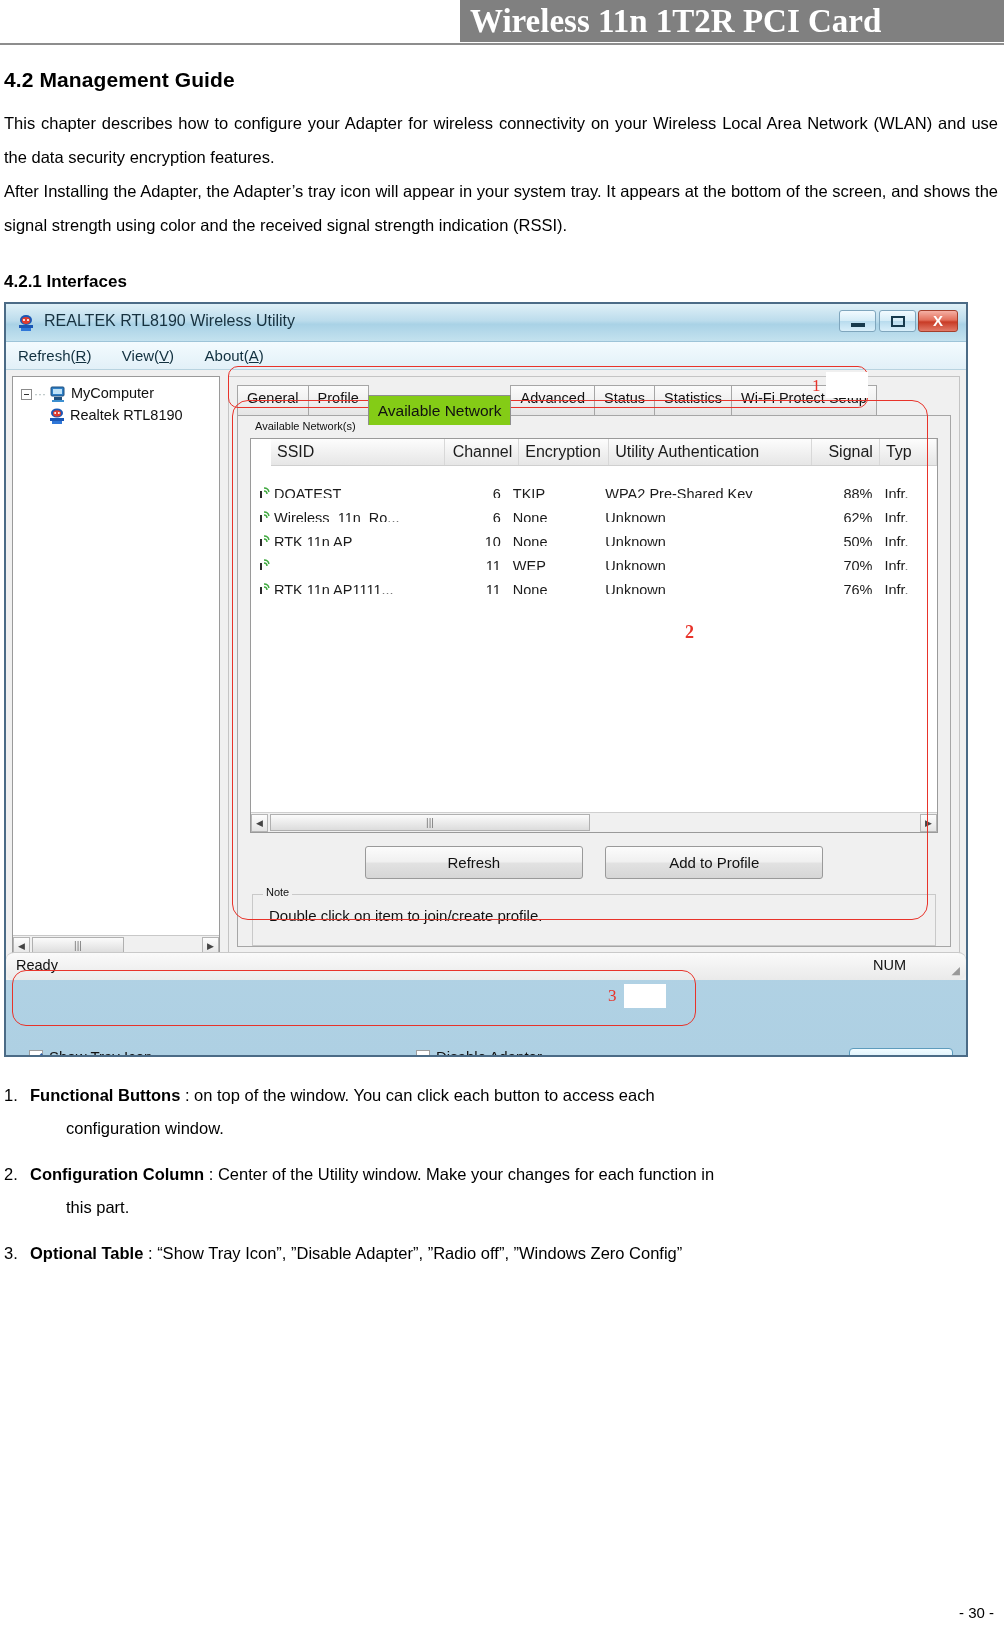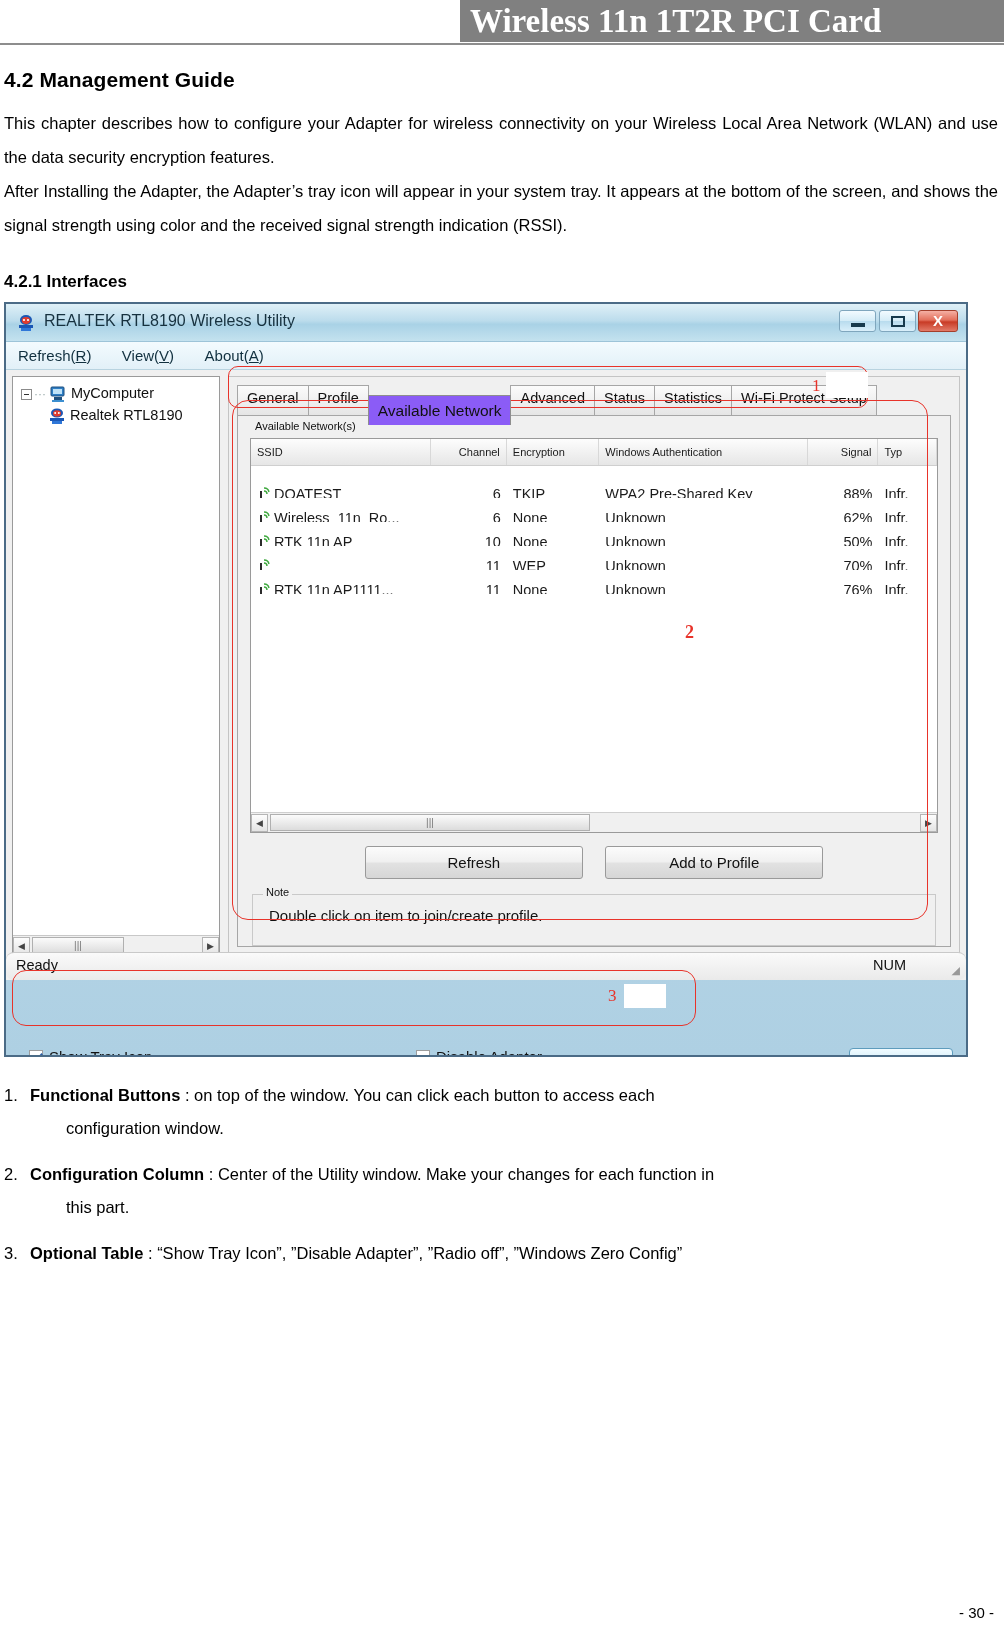--- a/index.html
+++ b/index.html
@@ -200,21 +200,21 @@
     padding: 0 9px;
     font-size: 14.5px;
     color: #111;
     background: linear-gradient(180deg,#fbfbfb,#dedede);
     border: 1px solid #a6a6a6;
     border-bottom: none;
     margin-right: -1px;
     vertical-align: bottom;
   }
   .tab.active {
-    background: #8b5cf6;
+    background: #84cc16;
     height: 30px;
     line-height: 29px;
     font-size: 15.5px;
     border-color: #8e8e8e;
     position: relative; z-index: 3;
   }
   .tabpage {
     position: absolute;
     left: 8px; right: 8px; top: 38px; bottom: 8px;
     background: #f0f0f0;
@@ -230,21 +230,21 @@
     position: absolute;
     left: 12px; right: 12px; top: 22px; height: 395px;
     background: #ffffff;
     border: 1px solid #9a9a9a;
   }
   .lb-head {
     display: flex;
     height: 27px;
     background: linear-gradient(180deg,#fdfdfd 0%,#efefef 60%,#e6e6e6 100%);
     border-bottom: 1px solid #cfcfcf;
-    font-size: 11px; color: #1b1b1b;
+    font-size: 16px; color: #1b1b1b; margin-left: 20px;
   }
   .lb-head > div {
     line-height: 26px;
     border-right: 1px solid #d8d8d8;
     padding: 0 6px;
     overflow: hidden; white-space: nowrap;
   }
   .lb-row {
     display: flex;
     height: 24px;
@@ -472,21 +472,21 @@
         </div>
 
         <div class="tabpage">
           <div class="group-label">Available Network(s)</div>
 
           <div class="listbox">
             <div class="lb-head">
               <div class="c-ssid">SSID</div>
               <div class="c-chan">Channel</div>
               <div class="c-enc">Encryption</div>
-              <div class="c-auth">Windows Authentication</div>
+              <div class="c-auth">Utility Authentication</div>
               <div class="c-sig">Signal</div>
               <div class="c-type">Typ</div>
             </div>
 
             <div class="lb-row">
               <div class="c-ssid"><span class="ap-icon"><svg width="16" height="14" viewBox="0 0 16 14">
                       <path d="M3 12 L5 12 L5 4 L3 4 Z" fill="#2b2b2b"></path>
                       <path d="M7 1 A5 5 0 0 1 12 5" stroke="#3ea83e" stroke-width="1.4" fill="none"></path>
                       <path d="M7 4 A3 3 0 0 1 10 7" stroke="#3ea83e" stroke-width="1.4" fill="none"></path>
                     </svg></span><span>DQATEST</span></div>

